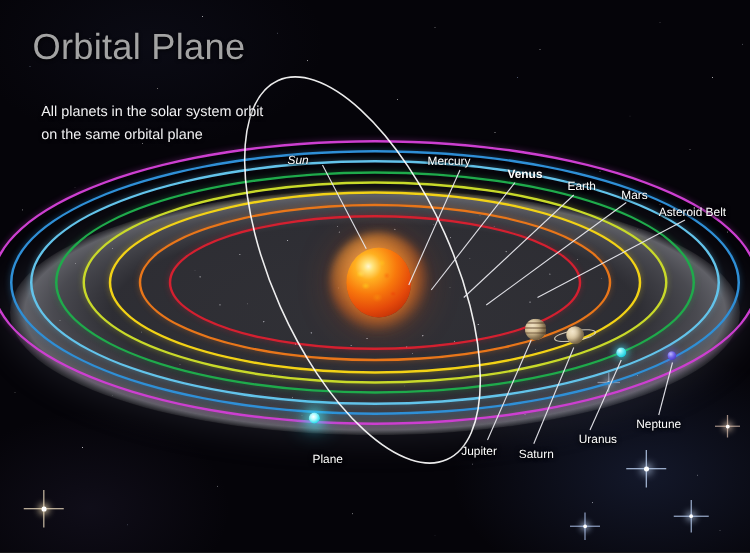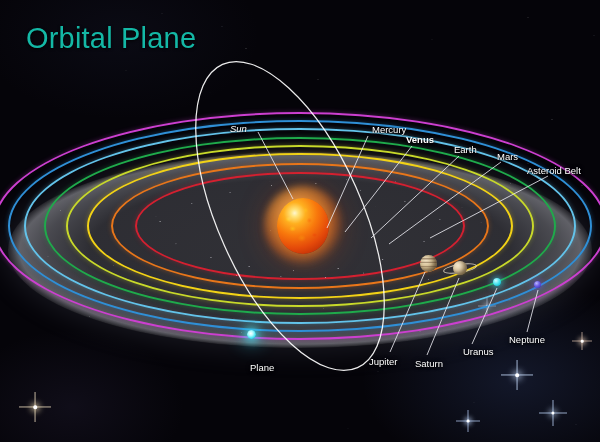--- a/index.html
+++ b/index.html
@@ -233,21 +233,21 @@
     background:radial-gradient(circle at 42% 38%, #ffffff 0%, #b6fbff 30%, #3fe2f0 62%, #13a8bd 100%);
     box-shadow:0 0 9px 3px rgba(70,235,250,.7), 0 0 18px 7px rgba(40,200,225,.32);
   }
 
   
   #vec{position:absolute;inset:0;width:600px;height:442px;overflow:visible;}
 
   
   #title{
     position:absolute;left:26px;top:22px;
-    color:#14b8a6;font-size:29px;font-weight:400;letter-spacing:.2px;
+    color:#a3a3a3;font-size:29px;font-weight:400;letter-spacing:.2px;
     text-shadow:0 1px 3px rgba(0,0,0,.85);
   }
   #subtitle{
     position:absolute;left:33px;top:82px;width:185px;
     color:#f2f2f4;font-size:11.5px;line-height:1.55;
     text-shadow:0 1px 3px rgba(0,0,0,.9);
   }
   #footnote{
     position:absolute;left:40px;top:399px;
     color:#f0f0f3;font-size:11.5px;
@@ -339,23 +339,24 @@
       <line x1="501" y1="162" x2="389" y2="244"></line>
       <line x1="548" y1="176" x2="430" y2="238"></line>
       <line x1="390" y1="352" x2="425" y2="272"></line>
       <line x1="427" y1="355" x2="459" y2="278"></line>
       <line x1="472" y1="344" x2="497" y2="288"></line>
       <line x1="527" y1="332" x2="538" y2="290"></line>
     </g>
   </svg>
 
   <div id="title">Orbital Plane</div>
+  <div id="subtitle">All planets in the solar system orbit on the same orbital plane</div>
 
   <div class="lbl" style="left:230px;top:123px;font-style:italic;">Sun</div>
-  <div class="lbl" style="left:372px;top:124px;">Mercury</div>
+  <div class="lbl" style="left:342px;top:124px;">Mercury</div>
   <div class="lbl" style="left:406px;top:134px;font-weight:bold;">Venus</div>
   <div class="lbl" style="left:454px;top:144px;text-align:center;">Earth</div>
   <div class="lbl" style="left:497px;top:151px;">Mars</div>
   <div class="lbl" style="left:527px;top:165px;">Asteroid Belt</div>
   <div class="lbl" style="left:369px;top:356px;text-align:center;">Jupiter</div>
   <div class="lbl" style="left:415px;top:358px;">Saturn</div>
   <div class="lbl" style="left:463px;top:346px;">Uranus</div>
   <div class="lbl" style="left:509px;top:334px;text-align:center;">Neptune</div>
   <div class="lbl" style="left:250px;top:362px;">Plane</div>
 

